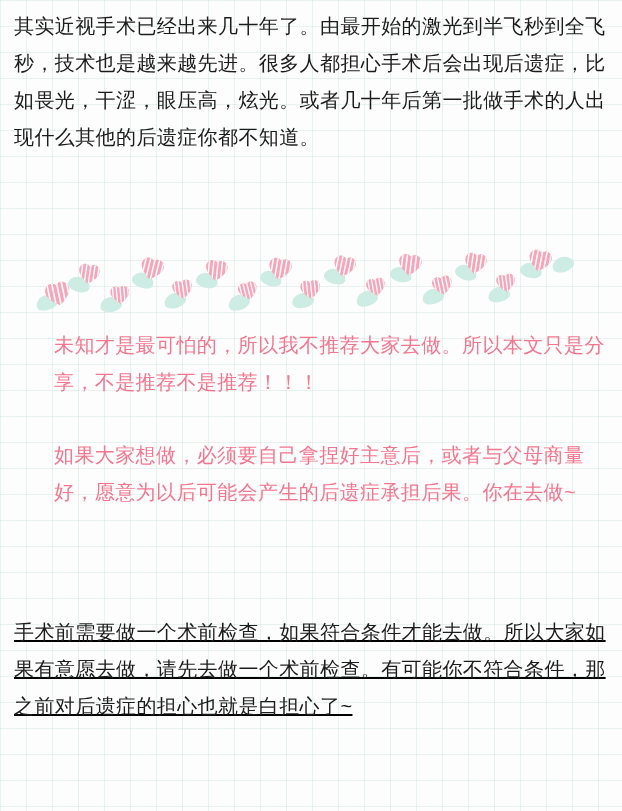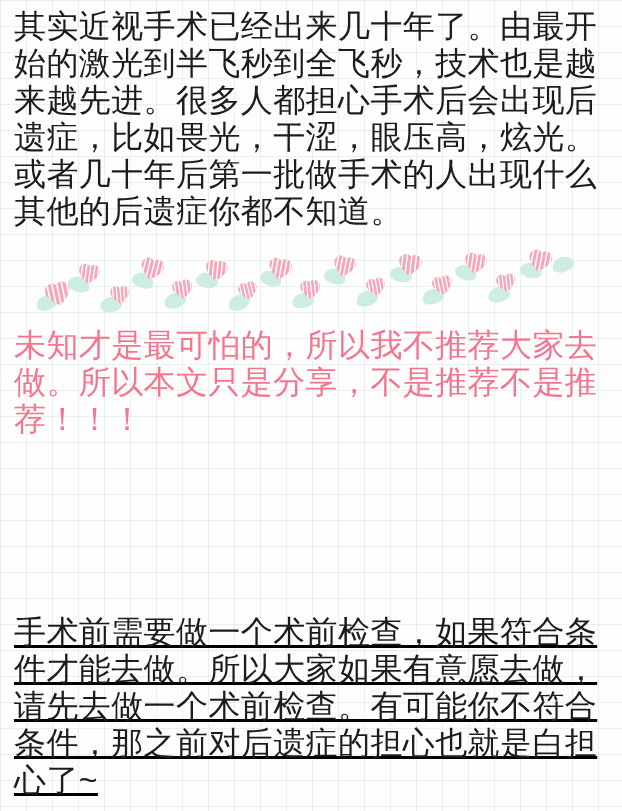--- a/index.html
+++ b/index.html
@@ -26,31 +26,32 @@
     overflow: hidden;
   }
   .block {
     position: absolute;
     left: 0;
     width: 622px;
     box-sizing: border-box;
     padding: 0 14px;
   }
   .para {
-    font-size: 32px;
+    font-size: 20px;
     line-height: 37px;
     letter-spacing: 0.4px;
     white-space: pre-wrap;
     word-break: break-all;
   }
   .para-dark {
     color: #1c1c1c;
   }
   .para-pink {
     color: #f4768e;
+    margin-left: 40px;
   }
   #para-top { top: 8px; }
   #para-pink-1 { top: 327px; }
   #para-pink-2 { top: 437px; }
   #para-bottom { top: 614px; text-decoration: underline; }
 
   
   .divider {
     position: absolute;
     top: 243px;
@@ -372,18 +373,21 @@
             <line x1="29" y1="-2" x2="29" y2="32"></line>
           </g>
         </svg>
       </div>
     </div>
 
   <div class="block" id="para-pink-1">
     <div class="para para-pink">未知才是最可怕的，所以我不推荐大家去做。所以本文只是分享，不是推荐不是推荐！！！</div>
   </div>
 
+  <div class="block" id="para-pink-2">
+    <div class="para para-pink">如果大家想做，必须要自己拿捏好主意后，或者与父母商量好，愿意为以后可能会产生的后遗症承担后果。你在去做~</div>
+  </div>
 
   <div class="block" id="para-bottom">
     <div class="para para-dark">手术前需要做一个术前检查，如果符合条件才能去做。所以大家如果有意愿去做，请先去做一个术前检查。有可能你不符合条件，那之前对后遗症的担心也就是白担心了~</div>
   </div>
 
 </div>
 
 </body></html>

